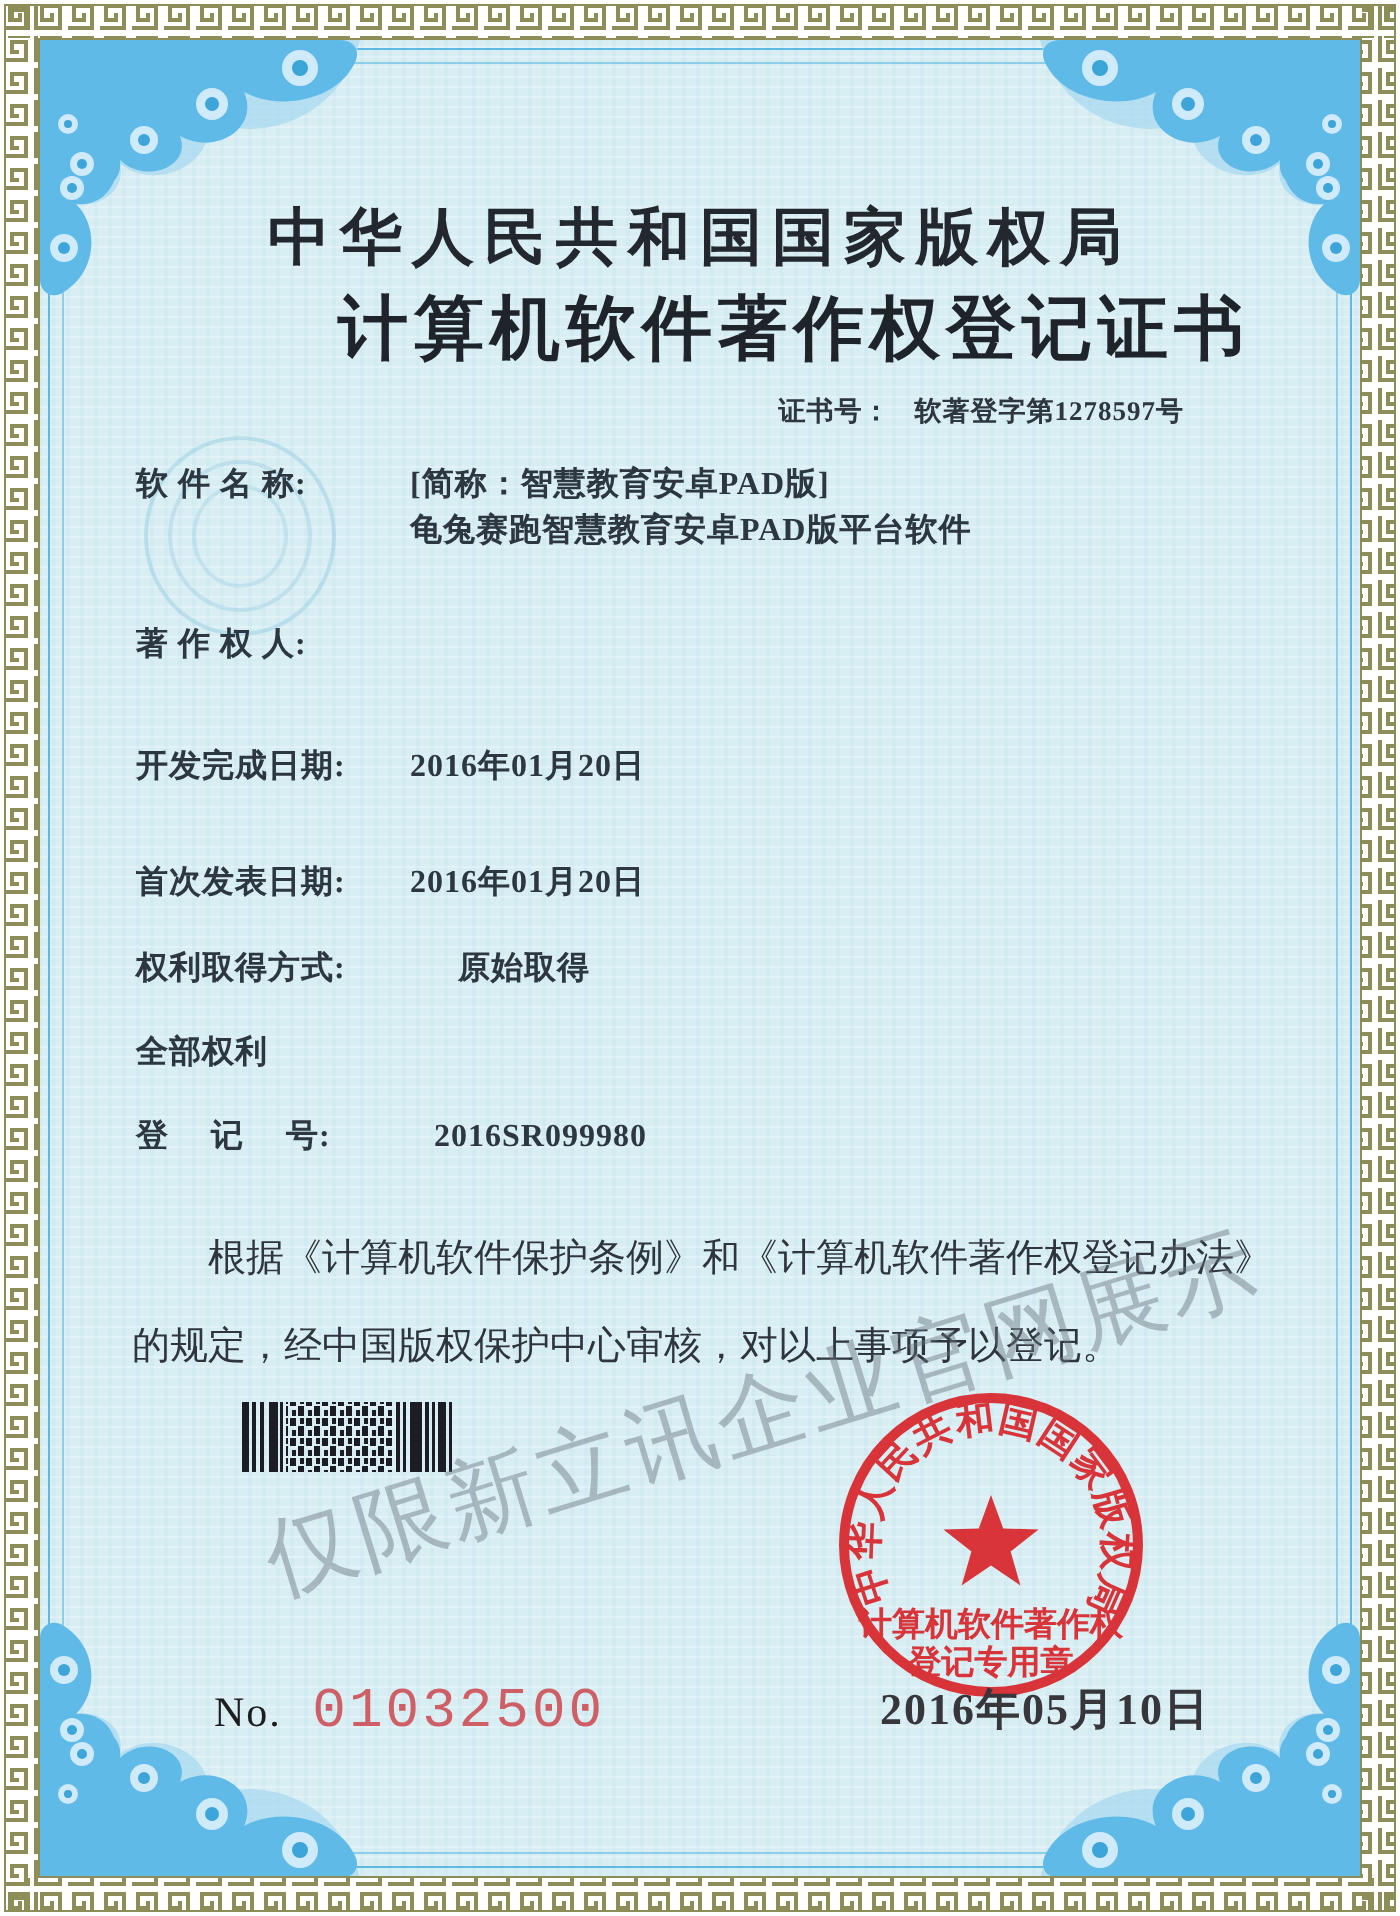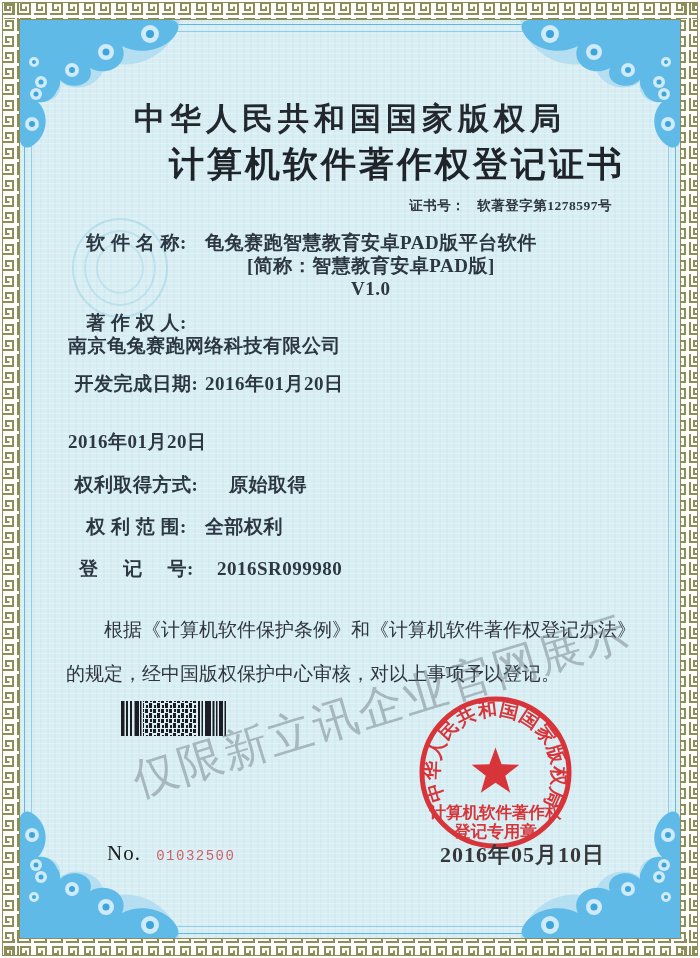--- a/index.html
+++ b/index.html
@@ -22,39 +22,39 @@
   .corner.br{right:20px;bottom:19px;transform:scale(-1,-1);}
   .guilloche-ring{position:absolute;left:72px;top:218px;width:92px;height:96px;z-index:1;
     border:2px solid rgba(110,185,215,.30);border-radius:50%;}
   .guilloche-ring .r2{position:absolute;inset:10px;border:2px solid rgba(110,185,215,.25);border-radius:50%;}
   .guilloche-ring .r3{position:absolute;inset:22px;border:2px solid rgba(110,185,215,.22);border-radius:50%;}
 
   .authority{position:absolute;left:0;top:98px;width:100%;text-align:center;
     font-size:31px;font-weight:700;letter-spacing:5px;color:#23282e;z-index:3;}
   .cert-title{position:absolute;left:0;top:141px;width:100%;text-align:center;
     font-size:35px;font-weight:700;letter-spacing:3px;color:#1f242b;z-index:3;padding-left:47px;}
-  .certno{position:absolute;top:197px;right:88px;font-size:13.5px;font-weight:700;
+  .certno{position:absolute;top:197px;right:108px;font-size:13.5px;font-weight:700;
     color:#2e3640;z-index:3;letter-spacing:.5px;}
   .certno .gap{display:inline-block;width:12px;}
 
   .row{position:absolute;left:68px;display:flex;z-index:3;color:#2c3742;
-    font-size:19px;font-weight:700;line-height:23px;text-align:center;}
+    font-size:16px;font-weight:700;line-height:23px;}
   .row .flabel{width:137px;flex:none;letter-spacing:.5px;}
   .row .fvalue{letter-spacing:.5px;}
   .r1{top:231px;} .r2{top:311px;flex-direction:column;} .r3{top:372px;} .r4{top:430px;}
   .r5{top:473px;gap:24px;} .r6{top:515px;} .r7{top:557px;gap:12px;}
 
   .statement{position:absolute;left:66px;top:608px;width:570px;z-index:3;
     font-size:19px;line-height:44px;color:#2f353c;text-indent:2em;font-weight:500;}
 
   .barcode{position:absolute;left:121px;top:699px;z-index:3;}
   .serial{position:absolute;left:107px;top:841px;z-index:3;font-size:21px;}
   .serial .no{color:#1d1d1f;font-weight:400;letter-spacing:1px;}
   .serial .num{color:#cf5f66;font-family:"Liberation Mono","DejaVu Sans Mono",monospace;
-    letter-spacing:1.5px;margin-left:10px;font-size:14px;}
+    letter-spacing:1.5px;margin-left:10px;font-size:28px;}
 
   .watermark{position:absolute;left:134px;top:752px;z-index:5;white-space:nowrap;
     font-family:"Liberation Sans","DejaVu Sans",sans-serif;
     font-size:45px;letter-spacing:2px;color:rgba(105,115,126,.45);
     transform:rotate(-17deg);transform-origin:0 50%;pointer-events:none;}
 
   .seal{position:absolute;left:407px;top:684px;z-index:6;opacity:.92;}
   .seal-date{position:absolute;left:405px;top:840px;width:200px;text-align:right;z-index:7;
     font-size:22px;font-weight:700;letter-spacing:1px;color:#36363b;}
 </style>
@@ -168,42 +168,40 @@
 
 <div class="authority">中华人民共和国国家版权局</div>
 <div class="cert-title">计算机软件著作权登记证书</div>
 <div class="certno">
   <span>证书号：</span><span class="gap"></span><span>软著登字第1278597号</span>
 </div>
 
 <div class="row r1">
   <span class="flabel">软 件 名 称:</span>
   <span class="fvalue">
+    <div>[简称：智慧教育安卓PAD版]</div>
     <div>龟兔赛跑智慧教育安卓PAD版平台软件</div>
-    <div>[简称：智慧教育安卓PAD版]</div>
-    <div>V1.0</div>
   </span>
 </div>
 <div class="row r2">
   <span class="flabel">著 作 权 人:</span>
-  <span class="fvalue">南京龟兔赛跑网络科技有限公司</span>
 </div>
 <div class="row r3">
   <span class="flabel">开发完成日期:</span>
   <span class="fvalue">2016年01月20日</span>
 </div>
 <div class="row r4">
+  <span class="flabel">首次发表日期:</span>
   <span class="fvalue">2016年01月20日</span>
 </div>
 <div class="row r5">
   <span class="flabel">权利取得方式:</span>
   <span class="fvalue">原始取得</span>
 </div>
 <div class="row r6">
-  <span class="flabel">权 利 范 围:</span>
   <span class="fvalue">全部权利</span>
 </div>
 <div class="row r7">
   <span class="flabel">登　 记　 号:</span>
   <span class="fvalue">2016SR099980</span>
 </div>
 
 <div class="statement">根据《计算机软件保护条例》和《计算机软件著作权登记办法》的规定，经中国版权保护中心审核，对以上事项予以登记。</div>
 
 <svg class="barcode" width="106" height="40">

